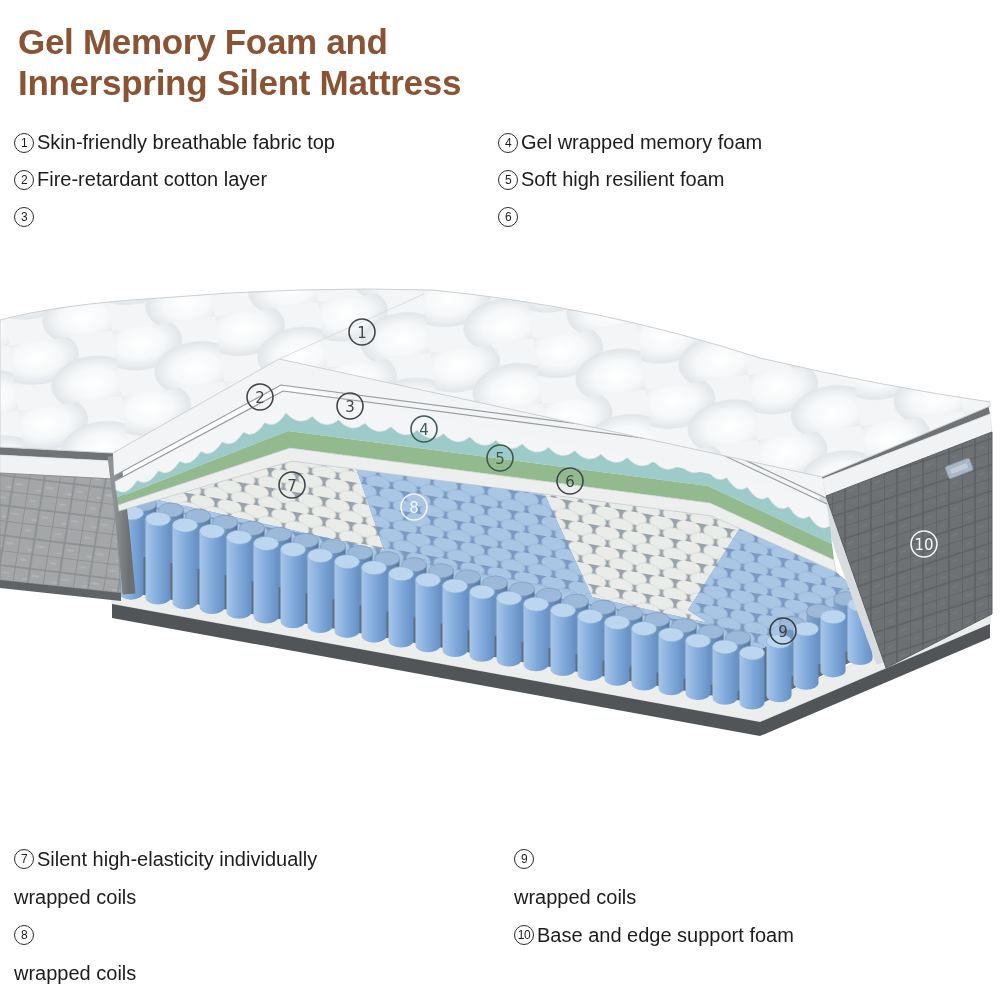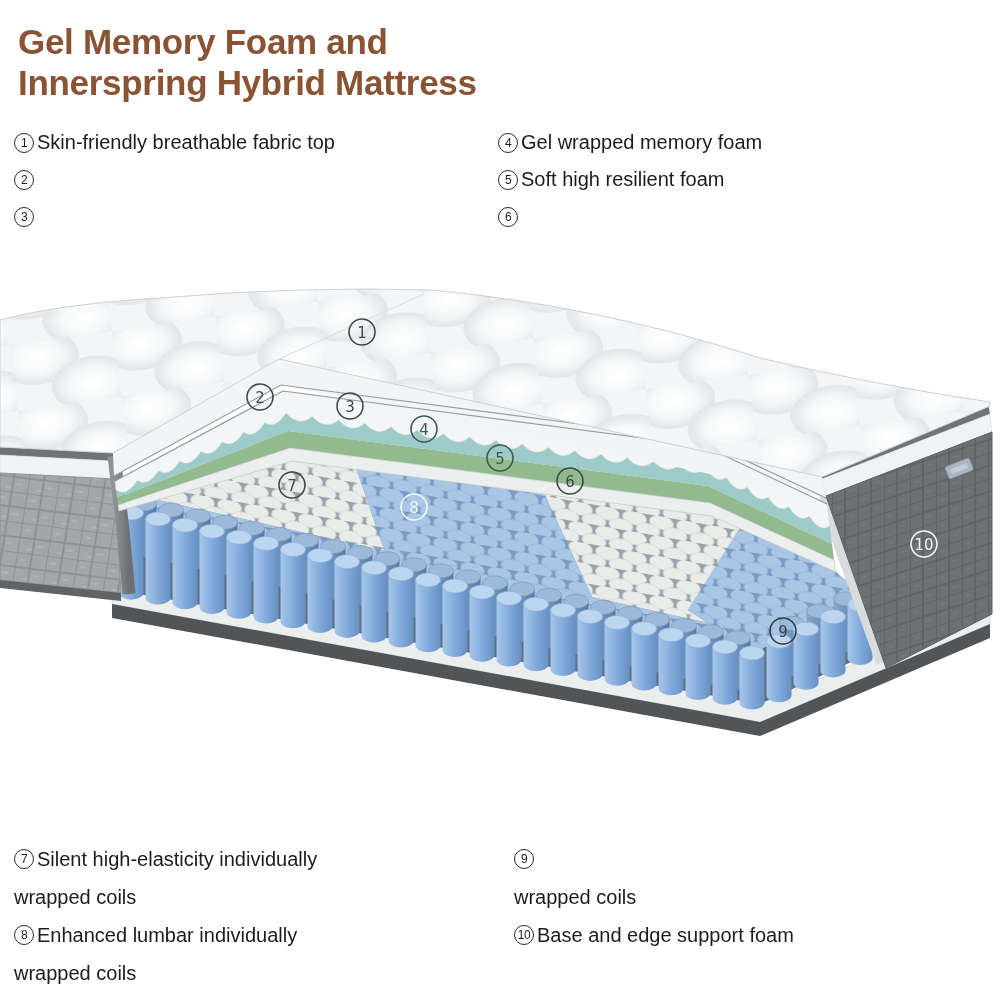--- a/index.html
+++ b/index.html
@@ -18,30 +18,31 @@
   .illus{position:absolute;left:0;top:280px;width:1000px;height:480px;}
   svg text.mk{font-family:"DejaVu Sans","Liberation Sans",sans-serif;font-size:15px;}
 </style>
 </head>
 <body>
 
 <div class="stage">
 
   <div class="title">
     <div>Gel Memory Foam and</div>
-    <div>Innerspring Hybrid Mattress</div>
+    <div>Innerspring Silent Mattress</div>
   </div>
 
   <div class="flist" style="left:14px;top:124px;">
     <div class="feat">
       <span class="cnum">1</span>
       <span>Skin-friendly breathable fabric top</span>
     </div>
     <div class="feat">
       <span class="cnum">2</span>
+      <span>Fire-retardant cotton layer</span>
     </div>
     <div class="feat">
       <span class="cnum">3</span>
     </div>
   </div>
 
   <div class="flist" style="left:498px;top:124px;">
     <div class="feat">
       <span class="cnum">4</span>
       <span>Gel wrapped memory foam</span>
@@ -56,21 +57,20 @@
   </div>
 
   <div class="flist" style="left:14px;top:840px;">
     <div class="bline">
       <span class="cnum">7</span>
       <span>Silent high-elasticity individually</span>
     </div>
     <div class="bline">wrapped coils</div>
     <div class="bline">
       <span class="cnum">8</span>
-      <span>Enhanced lumbar individually</span>
     </div>
     <div class="bline">wrapped coils</div>
   </div>
 
   <div class="flist" style="left:514px;top:840px;">
     <div class="bline">
       <span class="cnum">9</span>
     </div>
     <div class="bline">wrapped coils</div>
     <div class="bline">

